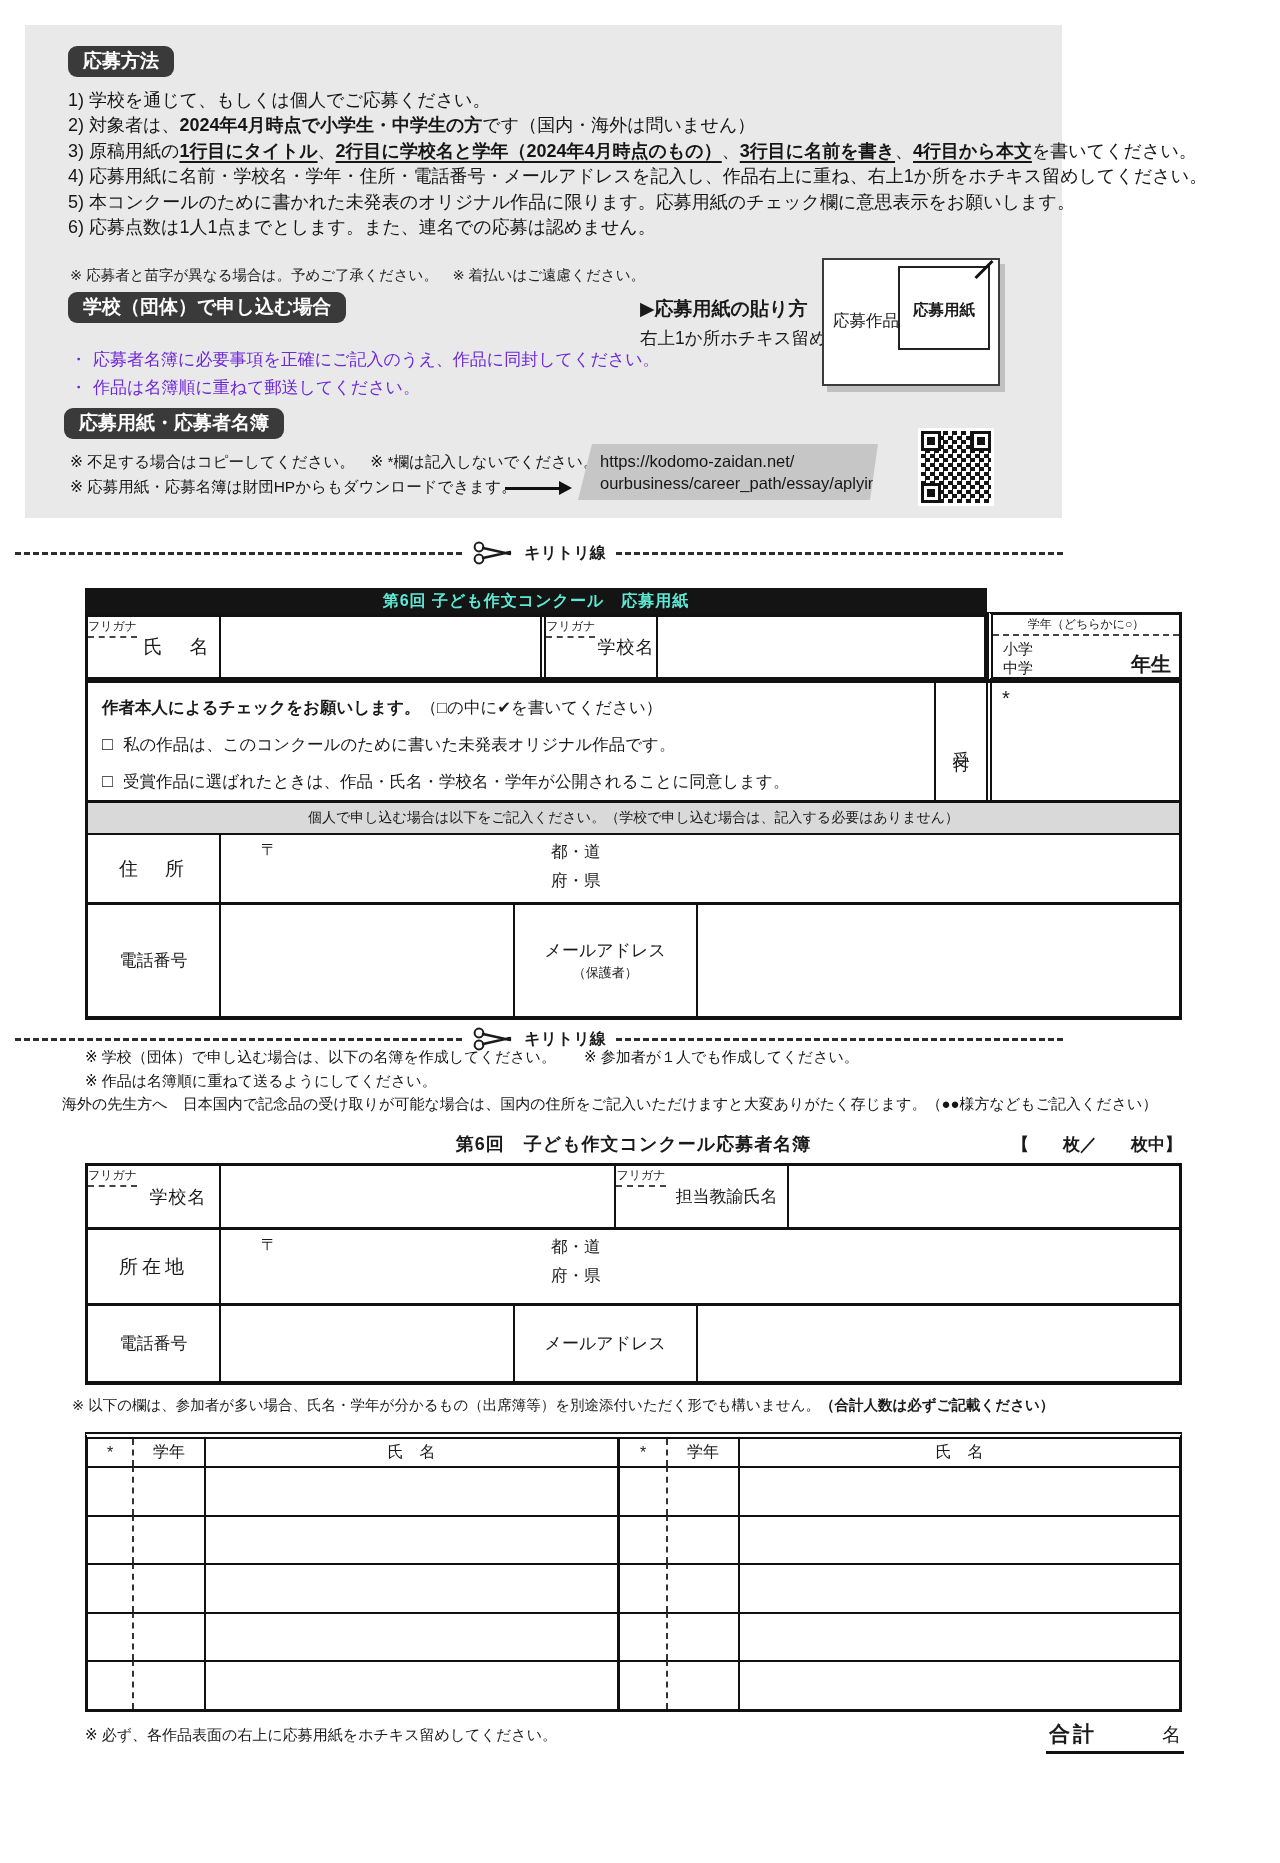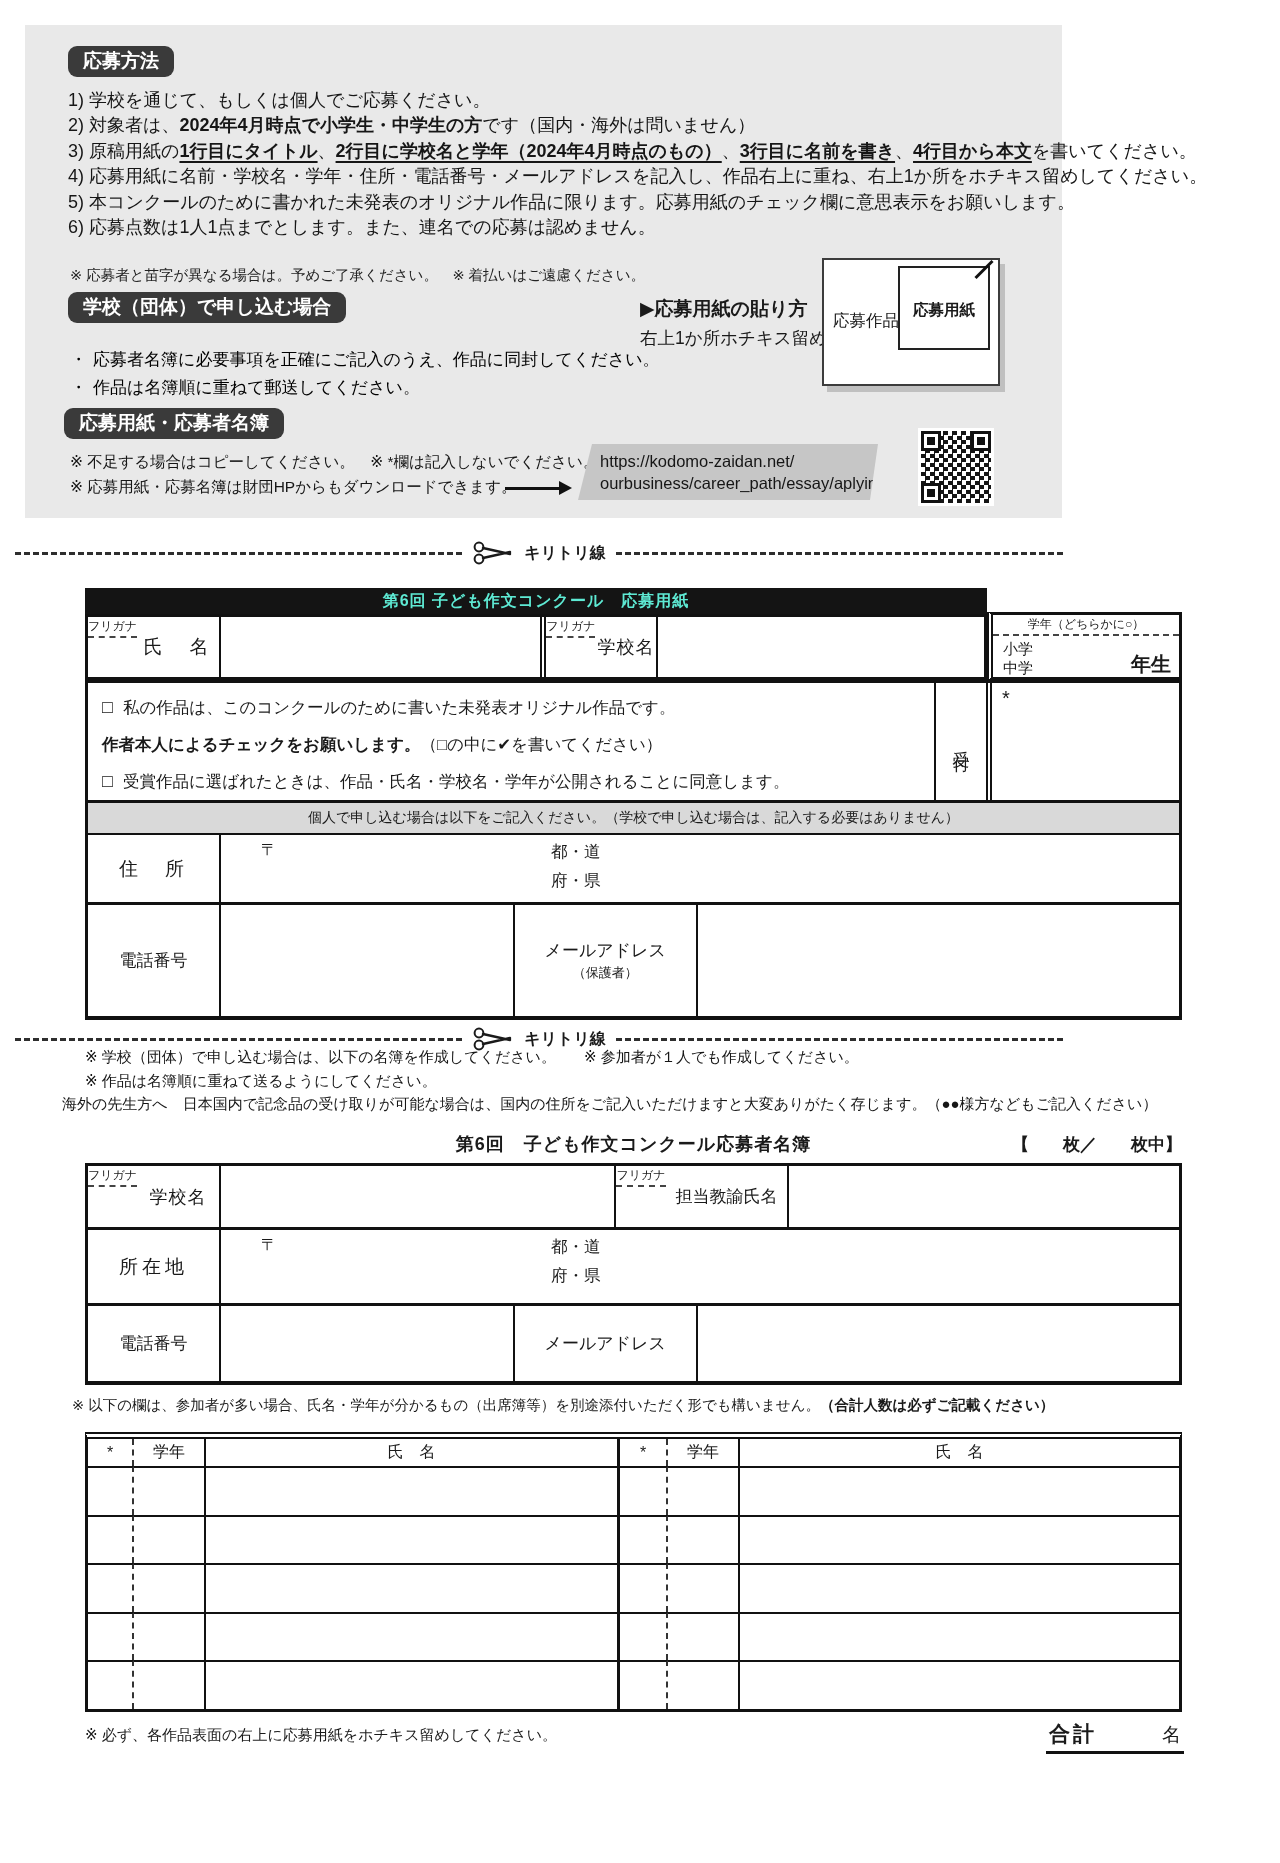--- a/index.html
+++ b/index.html
@@ -14,21 +14,21 @@
   .badge1{left:68px;top:46px;}
   .badge2{left:68px;top:292px;}
   .badge3{left:64px;top:408px;}
 
   .howto-list{left:68px;top:88px;width:1210px;font-size:18px;color:#161616;}
   .howto-item{height:25.4px;white-space:nowrap;line-height:25.4px;}
   .howto-item .b{font-weight:bold;}
   .howto-item .u{text-decoration:underline;text-decoration-thickness:2px;text-underline-offset:4px;}
   .howto-note{left:70px;top:266px;font-size:14.5px;color:#222;white-space:nowrap;}
 
-  .bullet{position:absolute;left:70px;font-size:17px;white-space:nowrap;color:#000000;}
+  .bullet{position:absolute;left:70px;font-size:17px;white-space:nowrap;color:#6d28d9;}
   .bullet .dot{margin-right:6px;}
   .bul1{top:348px;} .bul2{top:376px;}
 
   .sheet-note{position:absolute;left:70px;font-size:15.5px;white-space:nowrap;color:#161616;}
   .sn1{top:452px;} .sn2{top:477px;}
 
   .arrow-line{left:505px;top:487px;width:56px;height:3px;background:#111;}
   .arrow-line::after{content:'';position:absolute;right:-11px;top:-6px;width:0;height:0;
       border-left:13px solid #111;border-top:7.5px solid transparent;border-bottom:7.5px solid transparent;}
 
@@ -248,22 +248,22 @@
       <div class="gradebody">
         <div>小学</div>
         <div>中学</div>
         <div class="nensei">年生</div>
       </div>
     </div>
 
     <div class="abs f1-lower">
       <div class="checkrow">
         <div class="checktext">
+          <div><span class="b">作者本人によるチェックをお願いします。</span><span>（□の中に✔を書いてください）</span></div>
           <div><span class="ckbox">□</span><span>私の作品は、このコンクールのために書いた未発表オリジナル作品です。</span></div>
-          <div><span class="b">作者本人によるチェックをお願いします。</span><span>（□の中に✔を書いてください）</span></div>
           <div><span class="ckbox">□</span><span>受賞作品に選ばれたときは、作品・氏名・学校名・学年が公開されることに同意します。</span></div>
         </div>
         <div class="uketsuke">受付</div>
         <div class="starcell">*</div>
       </div>
 
       <div class="banner">個人で申し込む場合は以下をご記入ください。（学校で申し込む場合は、記入する必要はありません）</div>
 
 
       <div class="addrrow">

